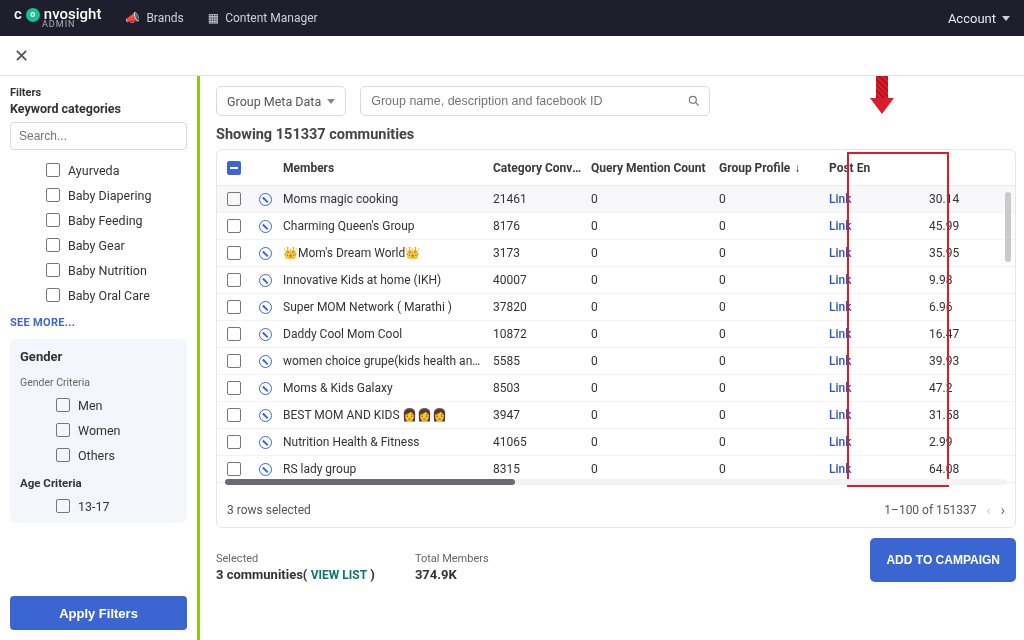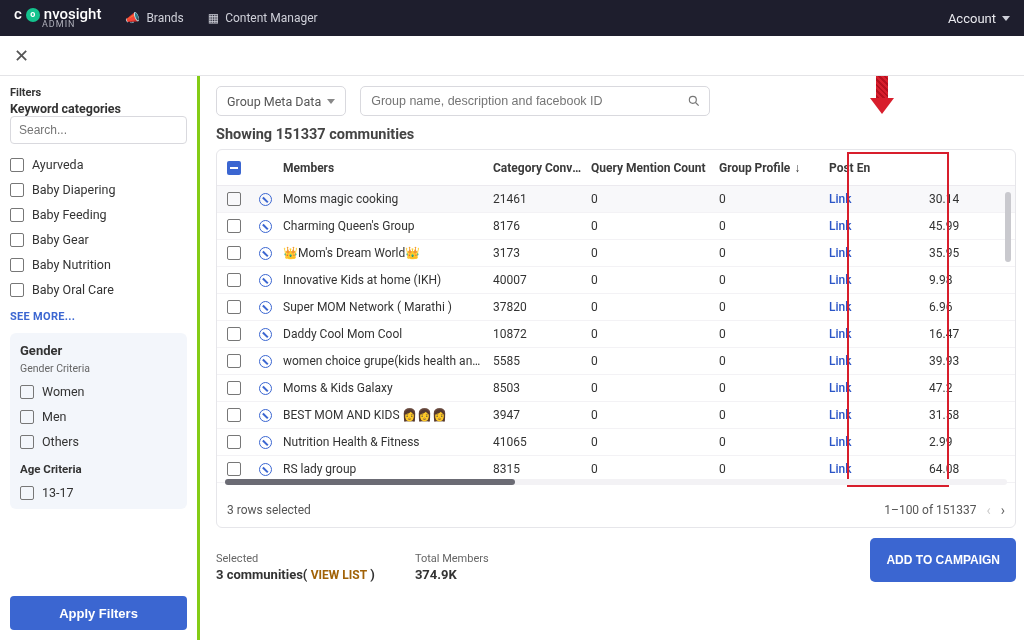--- a/index.html
+++ b/index.html
@@ -19,27 +19,27 @@
 
   
   .header { height:40px; border-bottom:1px solid #e4e4e7; display:flex; align-items:center; padding:0 14px; gap:18px; }
   .close-x { font-size:18px; color:#555; cursor:pointer; line-height:1; }
   .header-title { font-size:16px; font-weight:700; color:#222; }
 
   
   .main { display:flex; height:calc(640px - 36px - 40px); }
   .sidebar { width:200px; padding:10px 10px 0 10px; border-right:3px solid #84cc16; overflow:hidden; display:flex; flex-direction:column; }
   .filters-title { font-size:11px; font-weight:700; color:#333; margin-bottom:2px; }
-  .kw-title { font-size:12.5px; font-weight:700; color:#333; }
+  .kw-title { font-size:12.5px; font-weight:700; color:#333; margin-bottom:6px; }
   .search-box { width:100%; height:28px; border:1px solid #d9d9de; border-radius:4px; padding:0 8px; font-size:12px; color:#666; margin-bottom:8px; }
-  .check-row { display:flex; align-items:center; gap:8px; padding:5px 0; font-size:12.5px; color:#333; cursor:pointer; }
+  .check-row { display:flex; align-items:flex-start; gap:8px; padding:5px 0; font-size:12.5px; color:#333; cursor:pointer;margin-left:36px; }
   .chk { width:14px; height:14px; border:1.5px solid #777; border-radius:2px; flex:0 0 auto; }
   .see-more { font-size:11px; font-weight:700; color:#3b66d1; letter-spacing:.3px; padding:8px 0 10px; cursor:pointer; }
   .panel { background:#f3f6fb; border-radius:6px; padding:10px 10px 4px; margin-bottom:8px; }
-  .panel-title { font-size:13px; font-weight:700; color:#333; margin-bottom:4px; }
+  .panel-title { font-size:13px; font-weight:700; color:#333; margin-bottom:12px; }
   .panel-sub { font-size:10.5px; color:#666; margin-bottom:4px; }
   .apply-btn { margin-top:auto; margin-bottom:10px; height:34px; background:#3b66d1; color:#fff; border:none; border-radius:4px; font-size:13px; font-weight:600; cursor:pointer; }
 
   .content { flex:1; padding:10px 8px 0 16px; overflow:hidden; position:relative; }
 
   .toprow { display:flex; align-items:center; gap:14px; }
   .pill-btn { height:30px; border:1px solid #d9d9de; border-radius:5px; background:#fff; padding:0 10px; display:flex; align-items:center; gap:6px; font-size:12.5px; color:#555; cursor:pointer; }
   .pill-btn .tri-down { border-top-color:#888; }
   .searchbar { flex:0 0 350px; height:30px; border:1px solid #d9d9de; border-radius:5px; display:flex; align-items:center; padding:0 8px; color:#888; }
   .searchbar input { border:none; outline:none; flex:1; font-size:12.5px; color:#555; }
@@ -71,21 +71,21 @@
   .pager .chev { cursor:pointer; color:#666; font-size:14px; }
   .pager .chev.dis { color:#ccc; cursor:default; }
 
   .hscroll { height:6px; background:#f3f2f5; border-radius:3px; margin:0 8px 4px; position:relative; top:-4px; }
   .hscroll .thumb { position:absolute; left:0; top:0; height:6px; width:290px; background:#6b6b74; border-radius:3px; }
   .vscroll { position:absolute; right:4px; top:42px; width:6px; height:70px; background:#c9c9ce; border-radius:3px; }
 
   .summary { display:flex; align-items:flex-end; gap:40px; margin-top:10px; }
   .summary .lbl { font-size:11px; color:#666; margin-bottom:2px; }
   .summary .val { font-size:13px; font-weight:700; color:#333; }
-  .viewlist { color:#a16207; font-weight:700; font-size:12px; cursor:pointer; }
+  .viewlist { color:#0f766e; font-weight:700; font-size:12px; cursor:pointer; }
   .addbtn { margin-left:auto; height:44px; padding:0 16px; background:#3b66d1; color:#fff; border:none; border-radius:5px; font-size:12px; font-weight:700; cursor:pointer; }
 
   
   .red-arrow { position:absolute; width:24px; height:45px; pointer-events:none; }
   .red-arrow .shaft { position:absolute; left:6px; top:0; width:12px; height:30px; background:repeating-linear-gradient(45deg,#d81e2c,#d81e2c 2px,#b5101e 2px,#b5101e 4px); }
   .red-arrow .head { position:absolute; left:0; top:28px; width:0; height:0; border-left:12px solid transparent; border-right:12px solid transparent; border-top:16px solid #d81e2c; }
 </style>
 </head>
 <body>
 
@@ -150,25 +150,25 @@
         </div>
       </div>
     <div class="see-more">SEE MORE...</div>
 
     <div class="panel">
       <div class="panel-title">Gender</div>
       <div class="panel-sub">Gender Criteria</div>
       <div id="gender-list">
           <div class="check-row">
             <span class="chk"></span>
-            <span>Women</span>
+            <span>Men</span>
           </div>
           <div class="check-row">
             <span class="chk"></span>
-            <span>Men</span>
+            <span>Women</span>
           </div>
           <div class="check-row">
             <span class="chk"></span>
             <span>Others</span>
           </div>
         </div>
       <div class="panel-sub" style="margin-top:8px;font-weight:700;color:#333;font-size:11.5px">Age Criteria</div>
       <div id="age-list">
           <div class="check-row">
             <span class="chk"></span>

